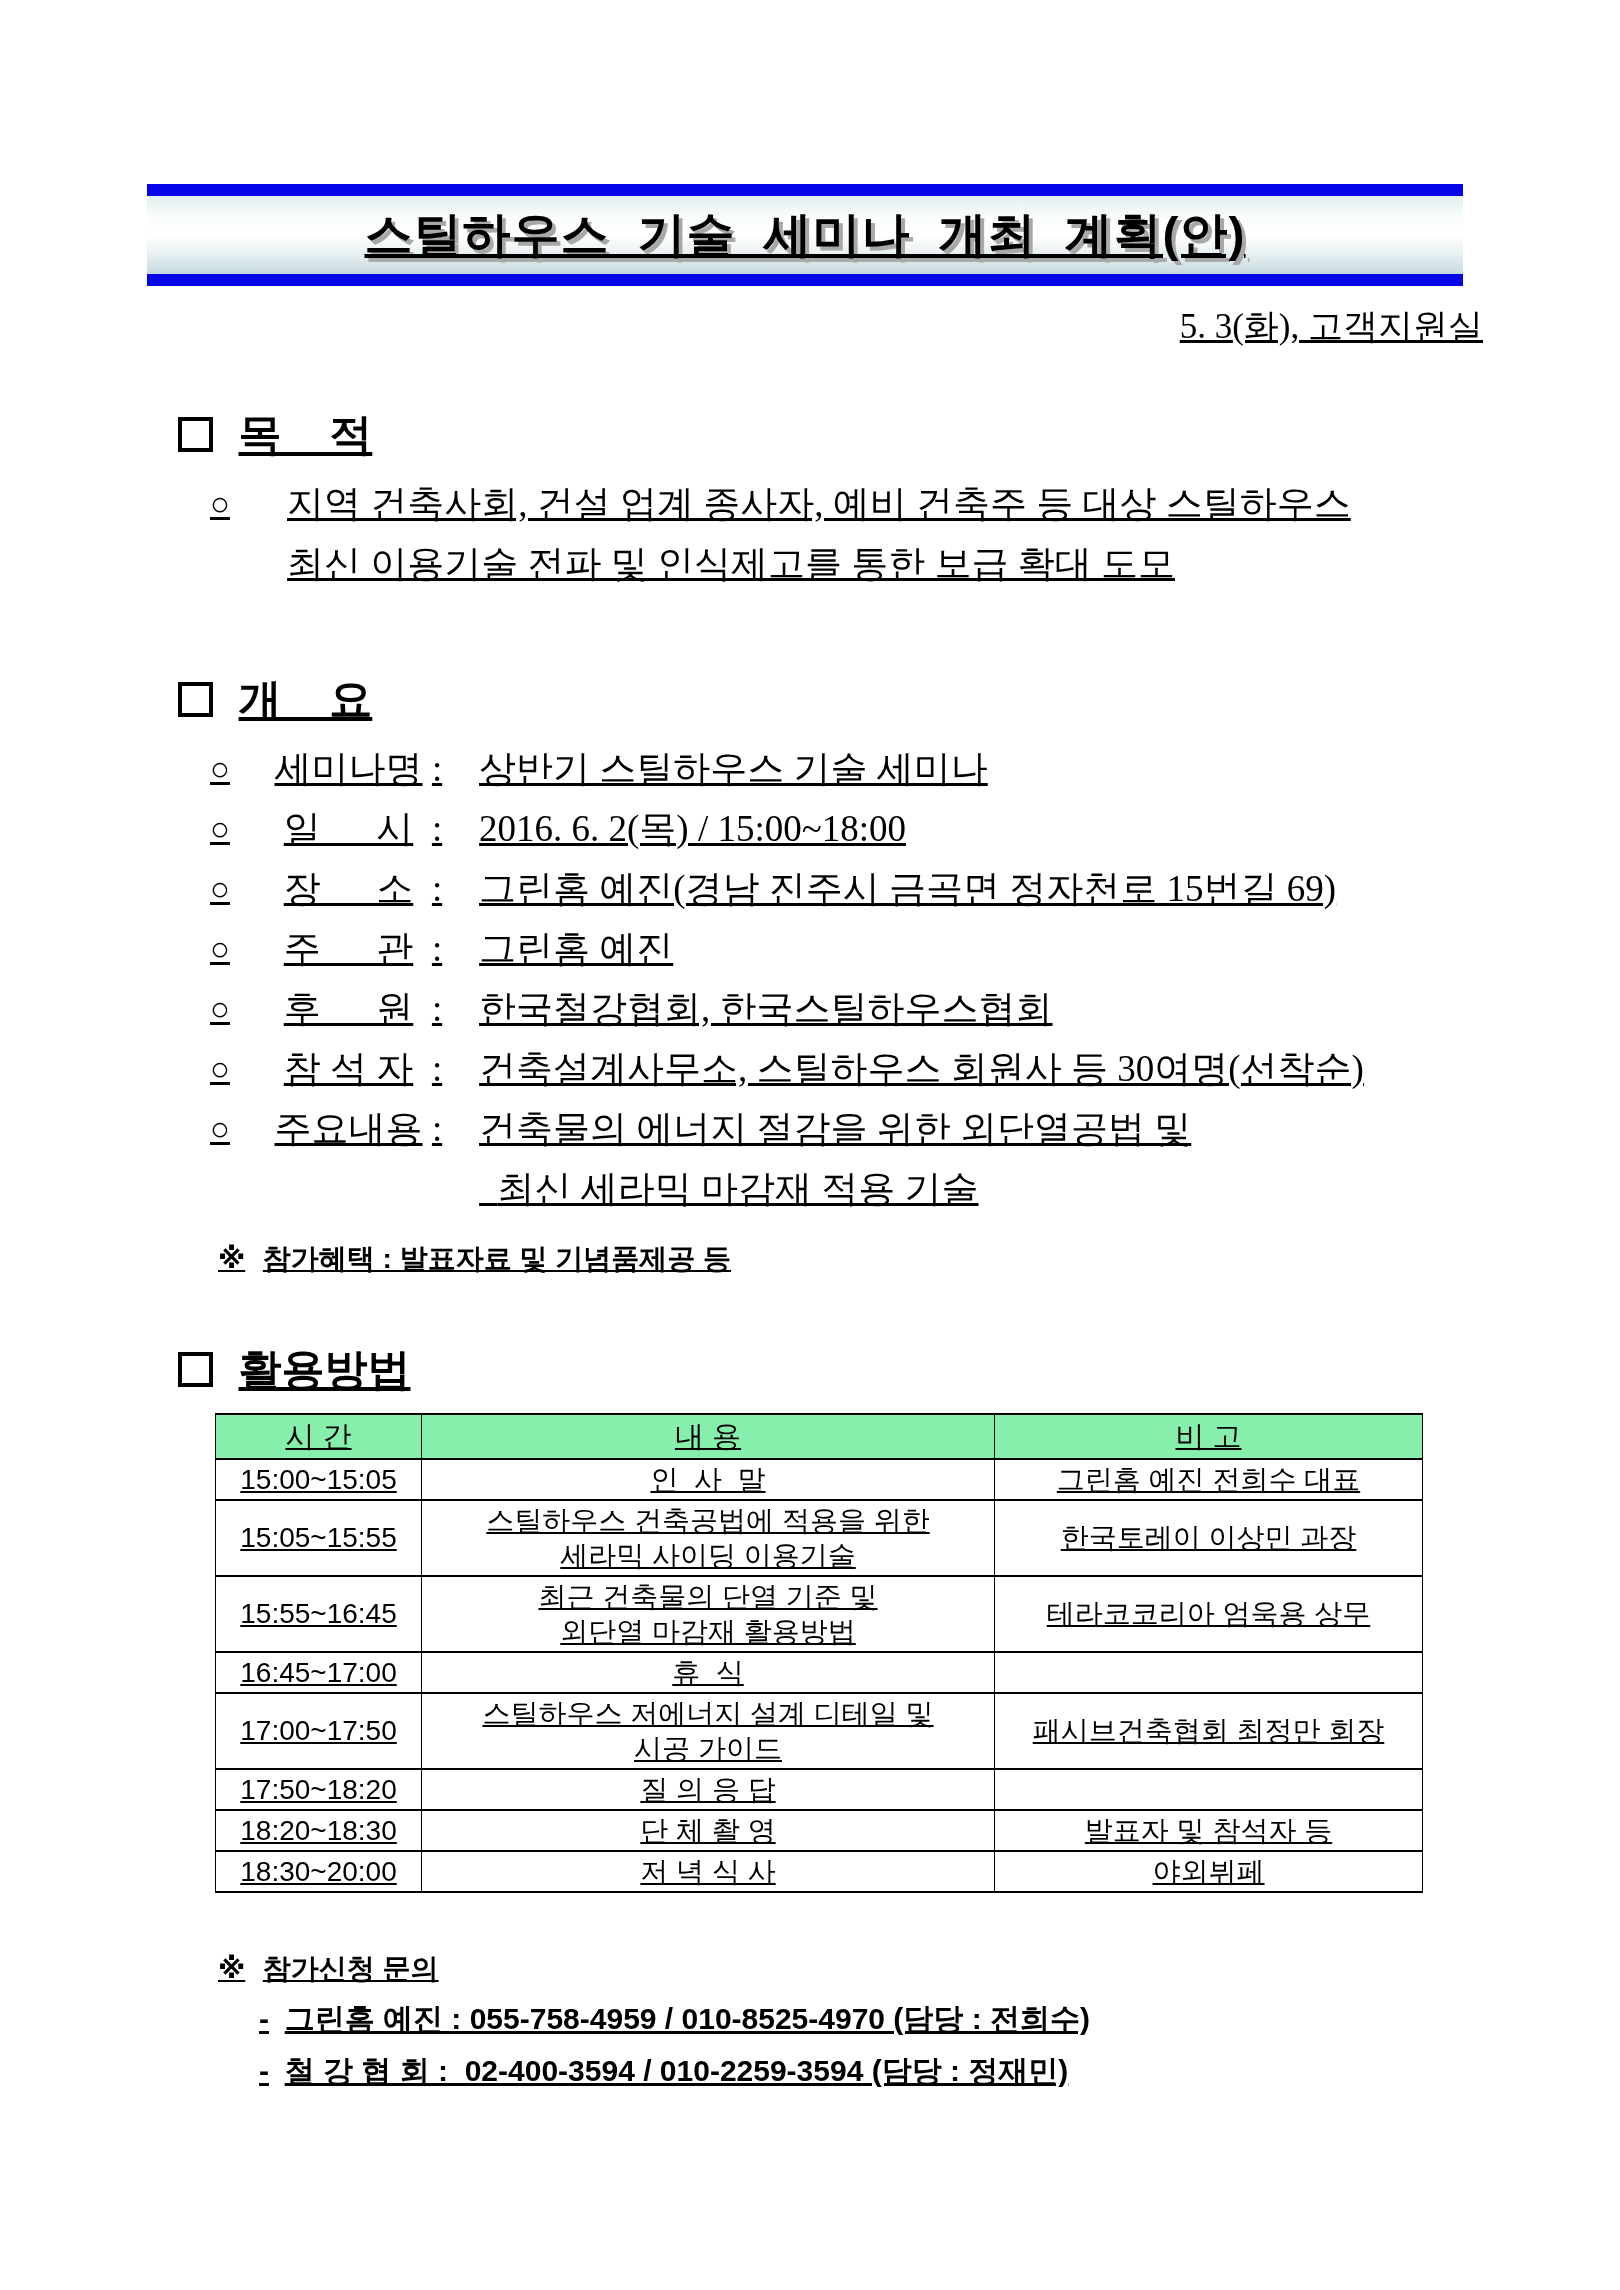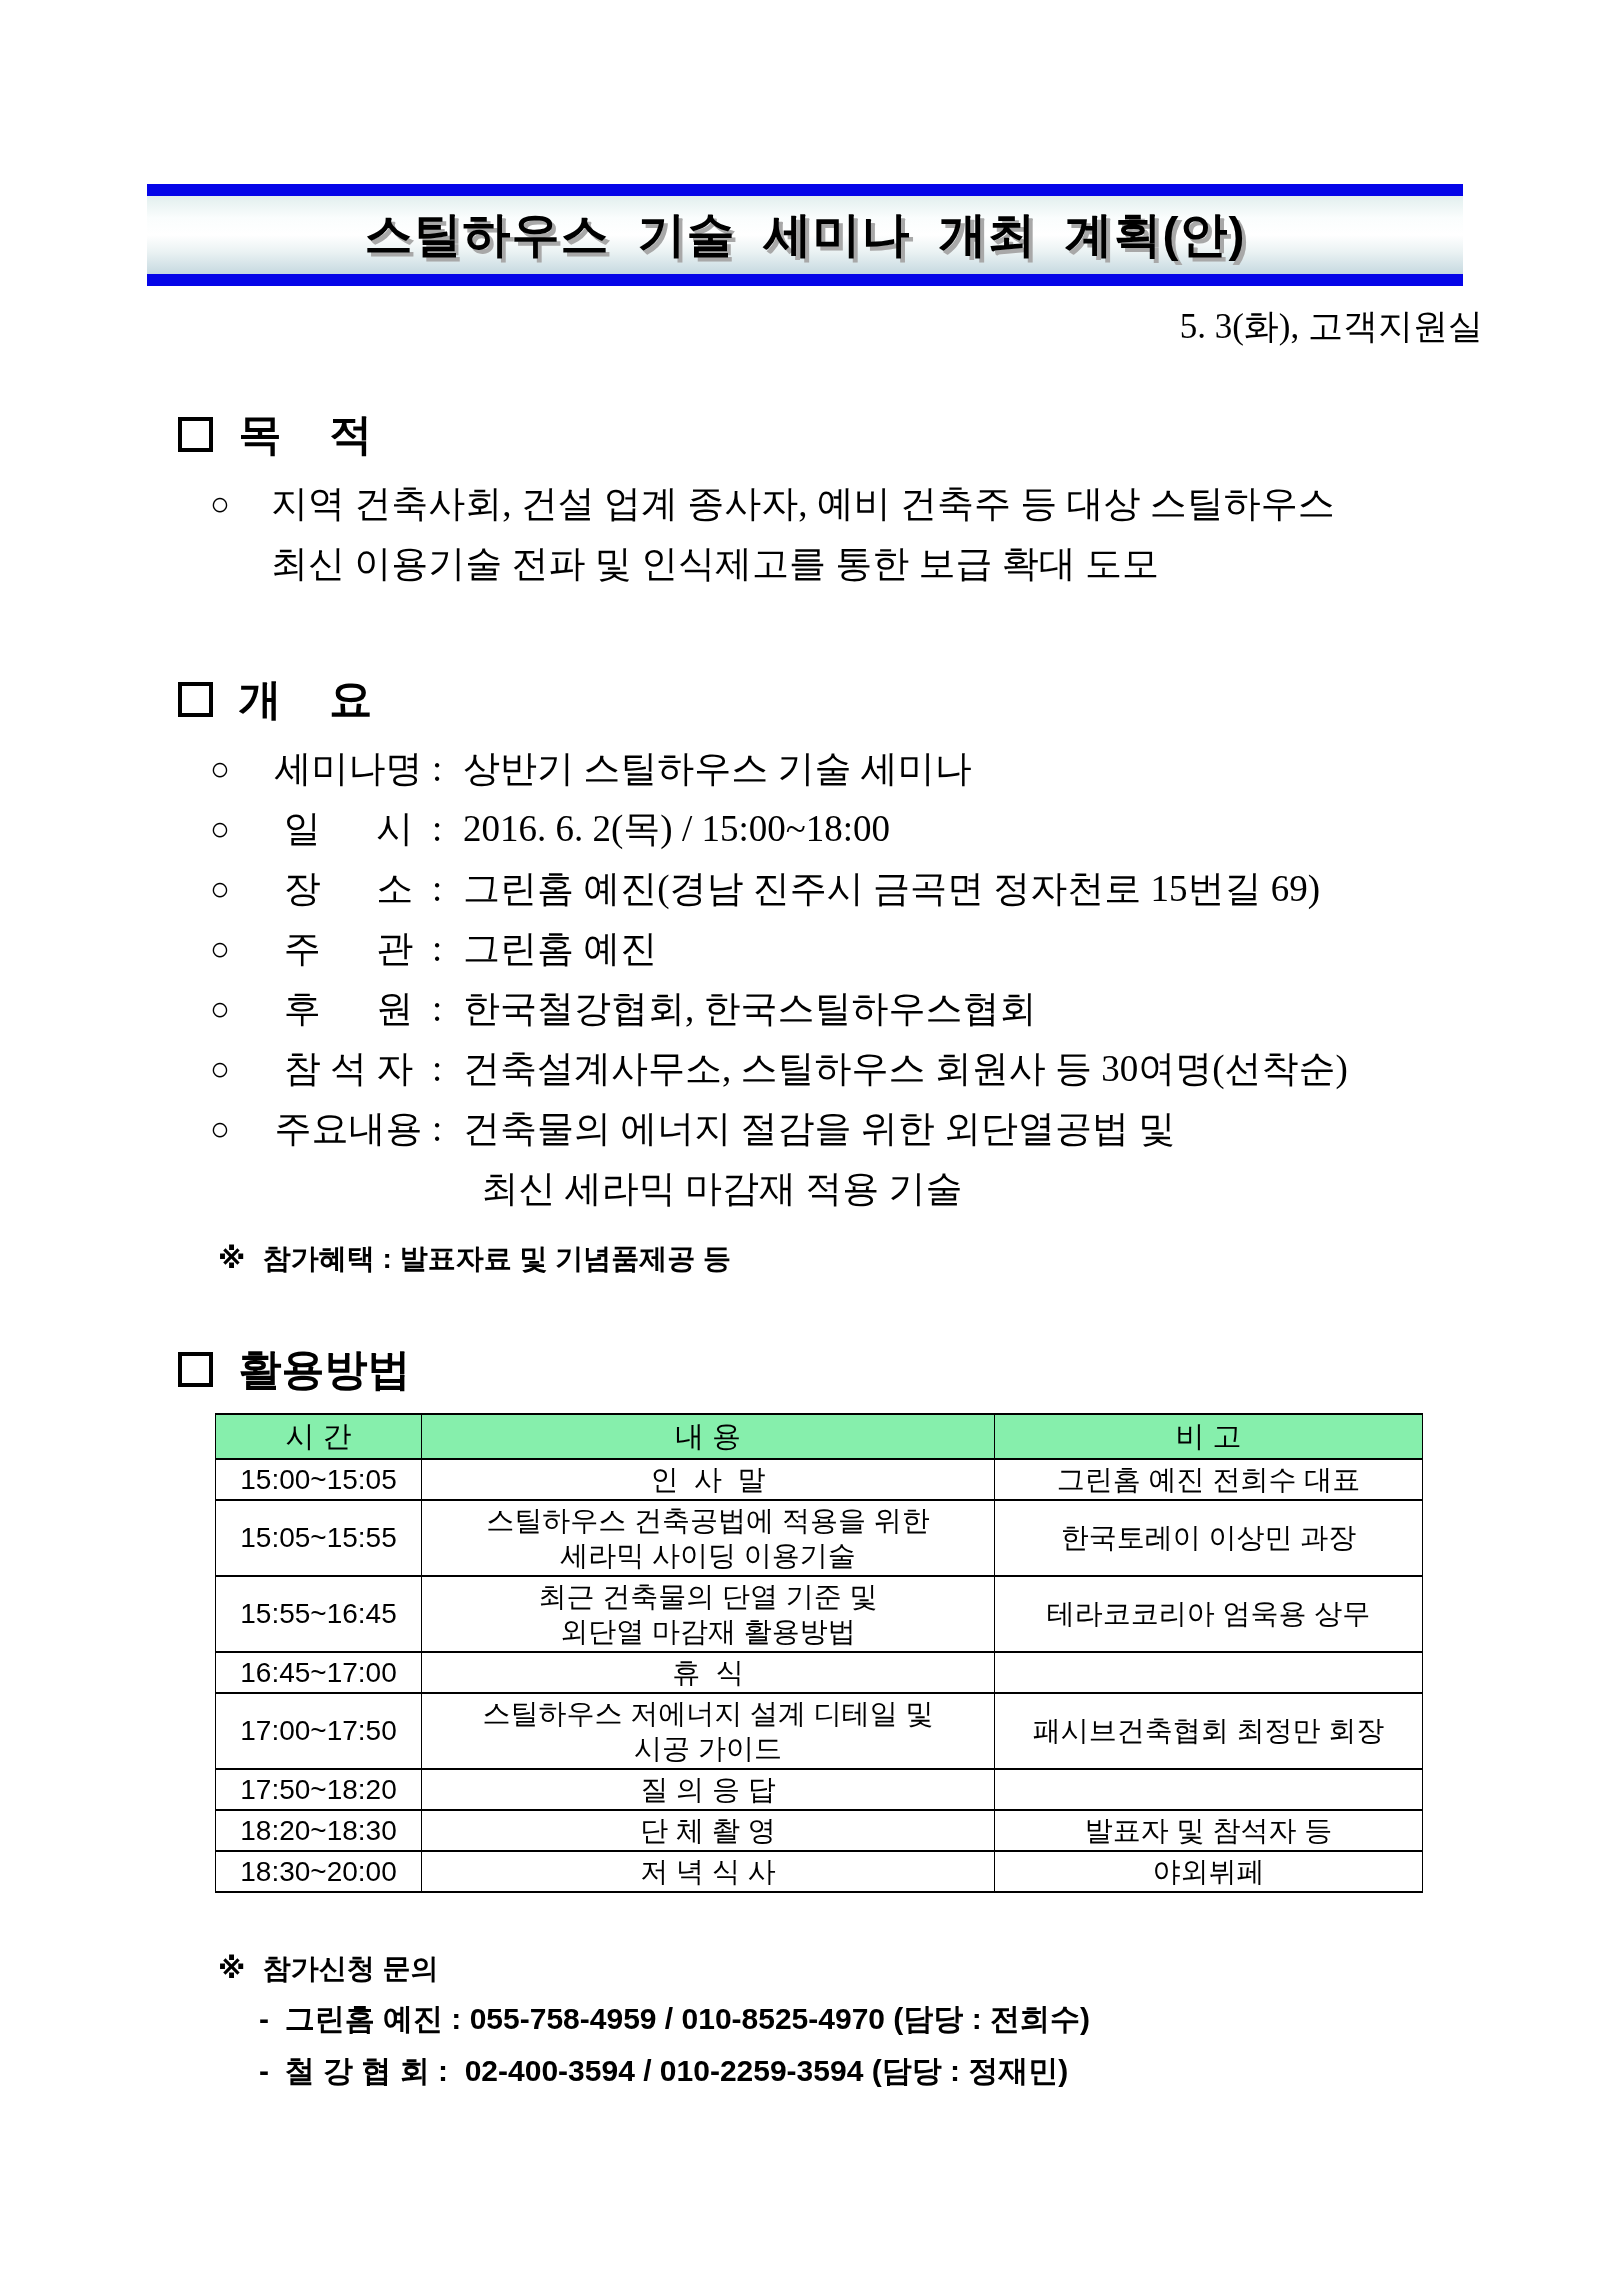--- a/index.html
+++ b/index.html
@@ -5,20 +5,21 @@
   * { margin: 0; padding: 0; box-sizing: border-box; }
   html, body { background: #ffffff; }
   .page {
     position: relative;
     width: 1620px;
     height: 2291px;
     background: #ffffff;
     overflow: hidden;
     font-family: "Liberation Serif", "DejaVu Serif", serif;
     color: #000;
+    text-decoration: underline;
   }
   .pre { white-space: pre-wrap; }
 
   
   .banner { margin: 184px 157px 0 147px; }
   .banner .bar { height: 11.8px; background: #0505e8; }
   .banner-body {
     height: 78px;
     display: flex;
     align-items: center;
@@ -71,21 +72,21 @@
     font-size: 37px;
     line-height: 60px;
   }
   .circ {
     width: 61px;
     flex: none;
     font-size: 33px;
   }
   .label { width: 155px; flex: none; white-space: pre; text-align: center; }
   .colon { width: 37px; flex: none; text-align: left; padding-left: 5.9px; }
-  .value { flex: 1; }
+  .value { flex: 1; margin-left: 16px; }
 
   
   .note-line {
     display: flex;
     margin-left: 218px;
     font-family: "Liberation Sans", "DejaVu Sans", sans-serif;
     font-weight: bold;
     font-size: 28px;
     line-height: 37px;
     align-items: baseline;

